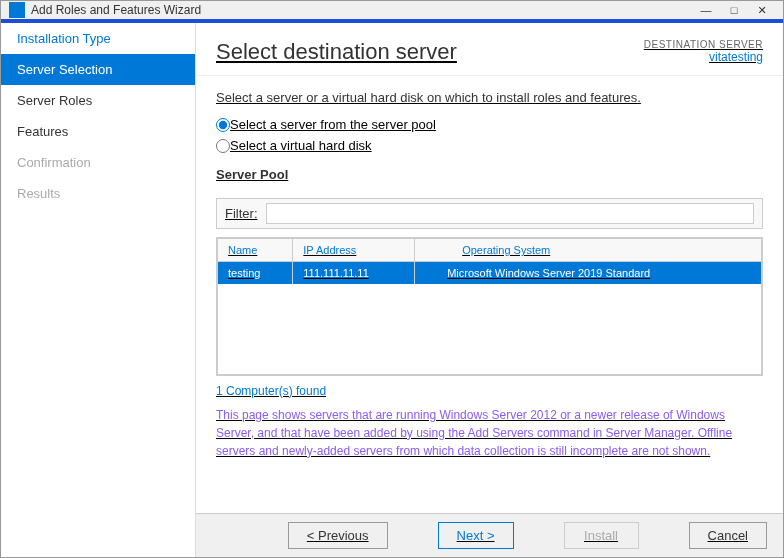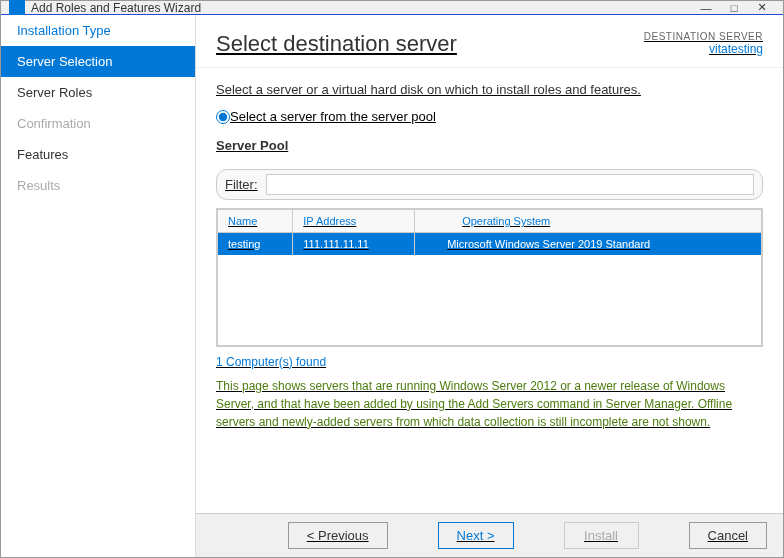--- a/index.html
+++ b/index.html
@@ -14,22 +14,22 @@
     .window {
       width: 784px;
       height: 558px;
       background: #fff;
       border: 1px solid #999;
       display: flex;
       flex-direction: column;
     }
     .title-bar {
       background: #f0f0f0;
-      border-bottom: 1px solid #1d4ed8;
-      height: 14px;
+      border-bottom: 4px solid #1d4ed8;
+      height: 22px;
       display: flex;
       align-items: center;
       padding: 0 8px;
       flex-shrink: 0;
     }
     .title-bar-icon {
       width: 16px;
       height: 16px;
       background: #0078d7;
       margin-right: 6px;
@@ -151,21 +151,21 @@
       font-weight: 600;
       margin-bottom: 16px;
       color: #333;
     }
     .filter-row {
       display: flex;
       align-items: center;
       margin-bottom: 8px;
       gap: 8px;
       border: 1px solid #ccc;
-      border-radius: 11px;
+      border-radius: 0;
       background: #f8f8f8;
       padding: 4px 8px;
     }
     .filter-label {
       font-size: 13px;
       color: #333;
     }
     .filter-input {
       flex: 1;
       border: none;
@@ -204,21 +204,21 @@
       border: 1px solid #ccc;
       margin-bottom: 8px;
     }
     .computers-found {
       font-size: 12px;
       color: #0078d7;
       margin-bottom: 8px;
     }
     .info-text {
       font-size: 12px;
-      color: #4d7c0f;
+      color: #8b5cf6;
       line-height: 1.5;
     }
     .footer {
       border-top: 1px solid #ccc;
       background: #f0f0f0;
       padding: 8px 16px;
       display: flex;
       justify-content: flex-end;
       align-items: center;
       gap: 4px;
@@ -259,42 +259,46 @@
       <button class="title-btn close">✕</button>
     </div>
   </div>
 
   <div class="content">
 
     <div class="sidebar">
       <div class="sidebar-item link">Installation Type</div>
       <div class="sidebar-item active">Server Selection</div>
       <div class="sidebar-item">Server Roles</div>
+      <div class="sidebar-item">Features</div>
       <div class="sidebar-item disabled">Confirmation</div>
-      <div class="sidebar-item">Features</div>
       <div class="sidebar-item disabled">Results</div>
     </div>
 
     <div class="main">
 
       <div class="main-header">
         <h1 class="page-title">Select destination server</h1>
         <div class="dest-server">
           <div class="dest-server-label">DESTINATION SERVER</div>
           <div class="dest-server-name">vitatesting</div>
         </div>
       </div>
 
       <div class="main-body">
         <p class="description">Select a server or a virtual hard disk on which to install roles and features.</p>
 
         <div class="radio-group">
           <div class="radio-row">
             <input type="radio" name="servertype" id="r1" checked="" style="">
             <label for="r1">Select a server from the server pool</label>
+          </div>
+          <div class="radio-row">
+            <input type="radio" name="servertype" id="r2" style="">
+            <label for="r2">Select a virtual hard disk</label>
           </div>
         </div>
 
         <div class="section-title">Server Pool</div>
 
         <div class="filter-row">
           <span class="filter-label">Filter:</span>
           <input type="text" class="filter-input" placeholder="" style="">
         </div>
 

